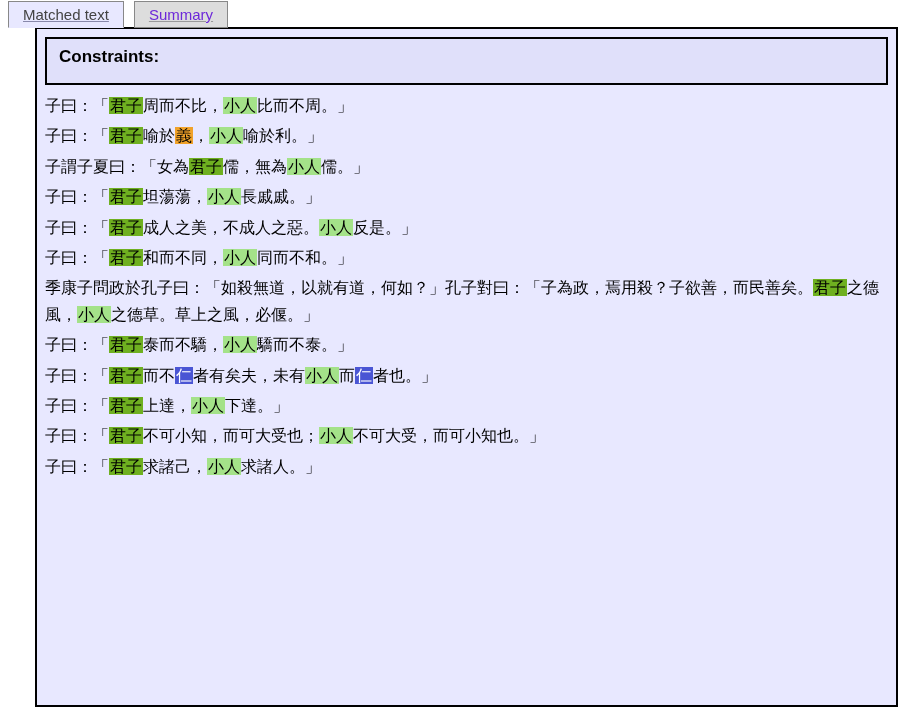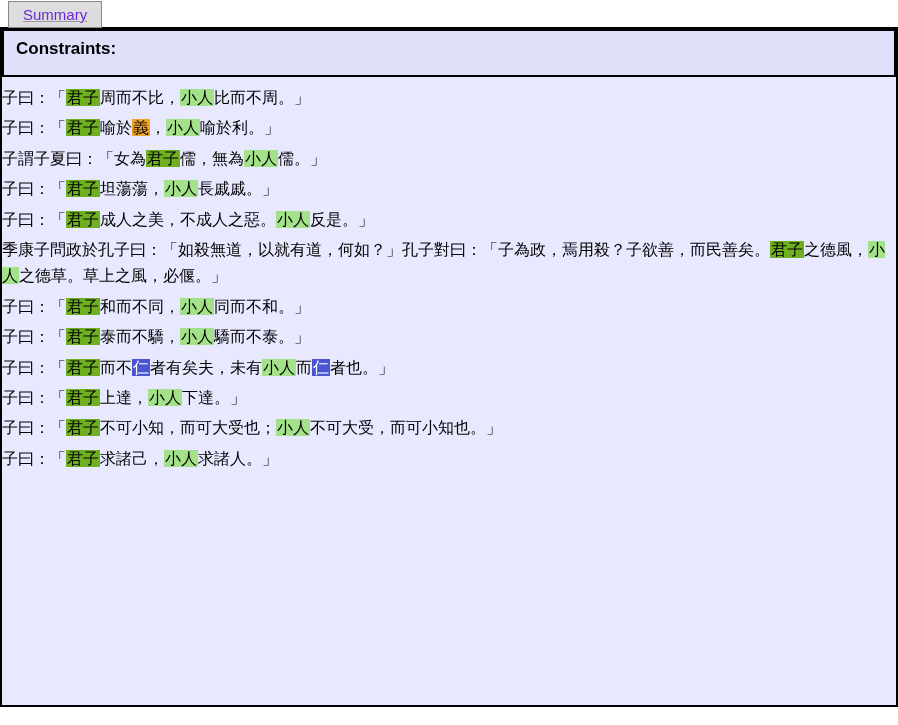--- a/index.html
+++ b/index.html
@@ -35,22 +35,24 @@
     text-decoration-color: #88a;
   }
   .tab.inactive {
     color: #6d28d9;
     text-decoration: underline;
     text-decoration-color: #999;
   }
   .content {
     border: 2px solid #000;
     background: #e8e8ff;
+    padding: 8px;
     min-height: 680px;
     margin-top: 0;
+    margin-left: 35px;
   }
   .constraints-box {
     border: 2px solid #000;
     background: #e0e0fa;
     padding: 8px 12px 10px 12px;
     margin-bottom: 8px;
   }
   .constraints-title {
     font-weight: bold;
     font-size: 17px;
@@ -91,34 +93,35 @@
   .hl-ren {
     background: #4a55d4;
     color: #fff;
     padding: 0 1px;
   }
 </style>
 </head>
 <body>
 
 <div class="tabs">
+  <div class="tab active">Matched text</div>
   <div class="tab inactive">Summary</div>
 </div>
 
 <div class="content">
   <div class="constraints-box">
     <div class="constraints-title">Constraints:</div>
   </div>
   <div id="results">
       <div class="result-line">子曰：「<span class="hl-junzi">君子</span>周而不比，<span class="hl-xiaoren">小人</span>比而不周。」</div>
       <div class="result-line">子曰：「<span class="hl-junzi">君子</span>喻於<span class="hl-yi">義</span>，<span class="hl-xiaoren">小人</span>喻於利。」</div>
       <div class="result-line">子謂子夏曰：「女為<span class="hl-junzi">君子</span>儒，無為<span class="hl-xiaoren">小人</span>儒。」</div>
       <div class="result-line">子曰：「<span class="hl-junzi">君子</span>坦蕩蕩，<span class="hl-xiaoren">小人</span>長戚戚。」</div>
       <div class="result-line">子曰：「<span class="hl-junzi">君子</span>成人之美，不成人之惡。<span class="hl-xiaoren">小人</span>反是。」</div>
+      <div class="result-line">子曰：「<span class="hl-junzi">君子</span>和而不同，<span class="hl-xiaoren">小人</span>同而不和。」</div>
       <div class="result-line">季康子問政於孔子曰：「如殺無道，以就有道，何如？」孔子對曰：「子為政，焉用殺？子欲善，而民善矣。<span class="hl-junzi">君子</span>之德風，<span class="hl-xiaoren">小人</span>之德草。草上之風，必偃。」</div>
-      <div class="result-line">子曰：「<span class="hl-junzi">君子</span>和而不同，<span class="hl-xiaoren">小人</span>同而不和。」</div>
       <div class="result-line">子曰：「<span class="hl-junzi">君子</span>泰而不驕，<span class="hl-xiaoren">小人</span>驕而不泰。」</div>
       <div class="result-line">子曰：「<span class="hl-junzi">君子</span>而不<span class="hl-ren">仁</span>者有矣夫，未有<span class="hl-xiaoren">小人</span>而<span class="hl-ren">仁</span>者也。」</div>
       <div class="result-line">子曰：「<span class="hl-junzi">君子</span>上達，<span class="hl-xiaoren">小人</span>下達。」</div>
       <div class="result-line">子曰：「<span class="hl-junzi">君子</span>不可小知，而可大受也；<span class="hl-xiaoren">小人</span>不可大受，而可小知也。」</div>
       <div class="result-line">子曰：「<span class="hl-junzi">君子</span>求諸己，<span class="hl-xiaoren">小人</span>求諸人。」</div>
     </div>
 </div>
 
 </body></html>

